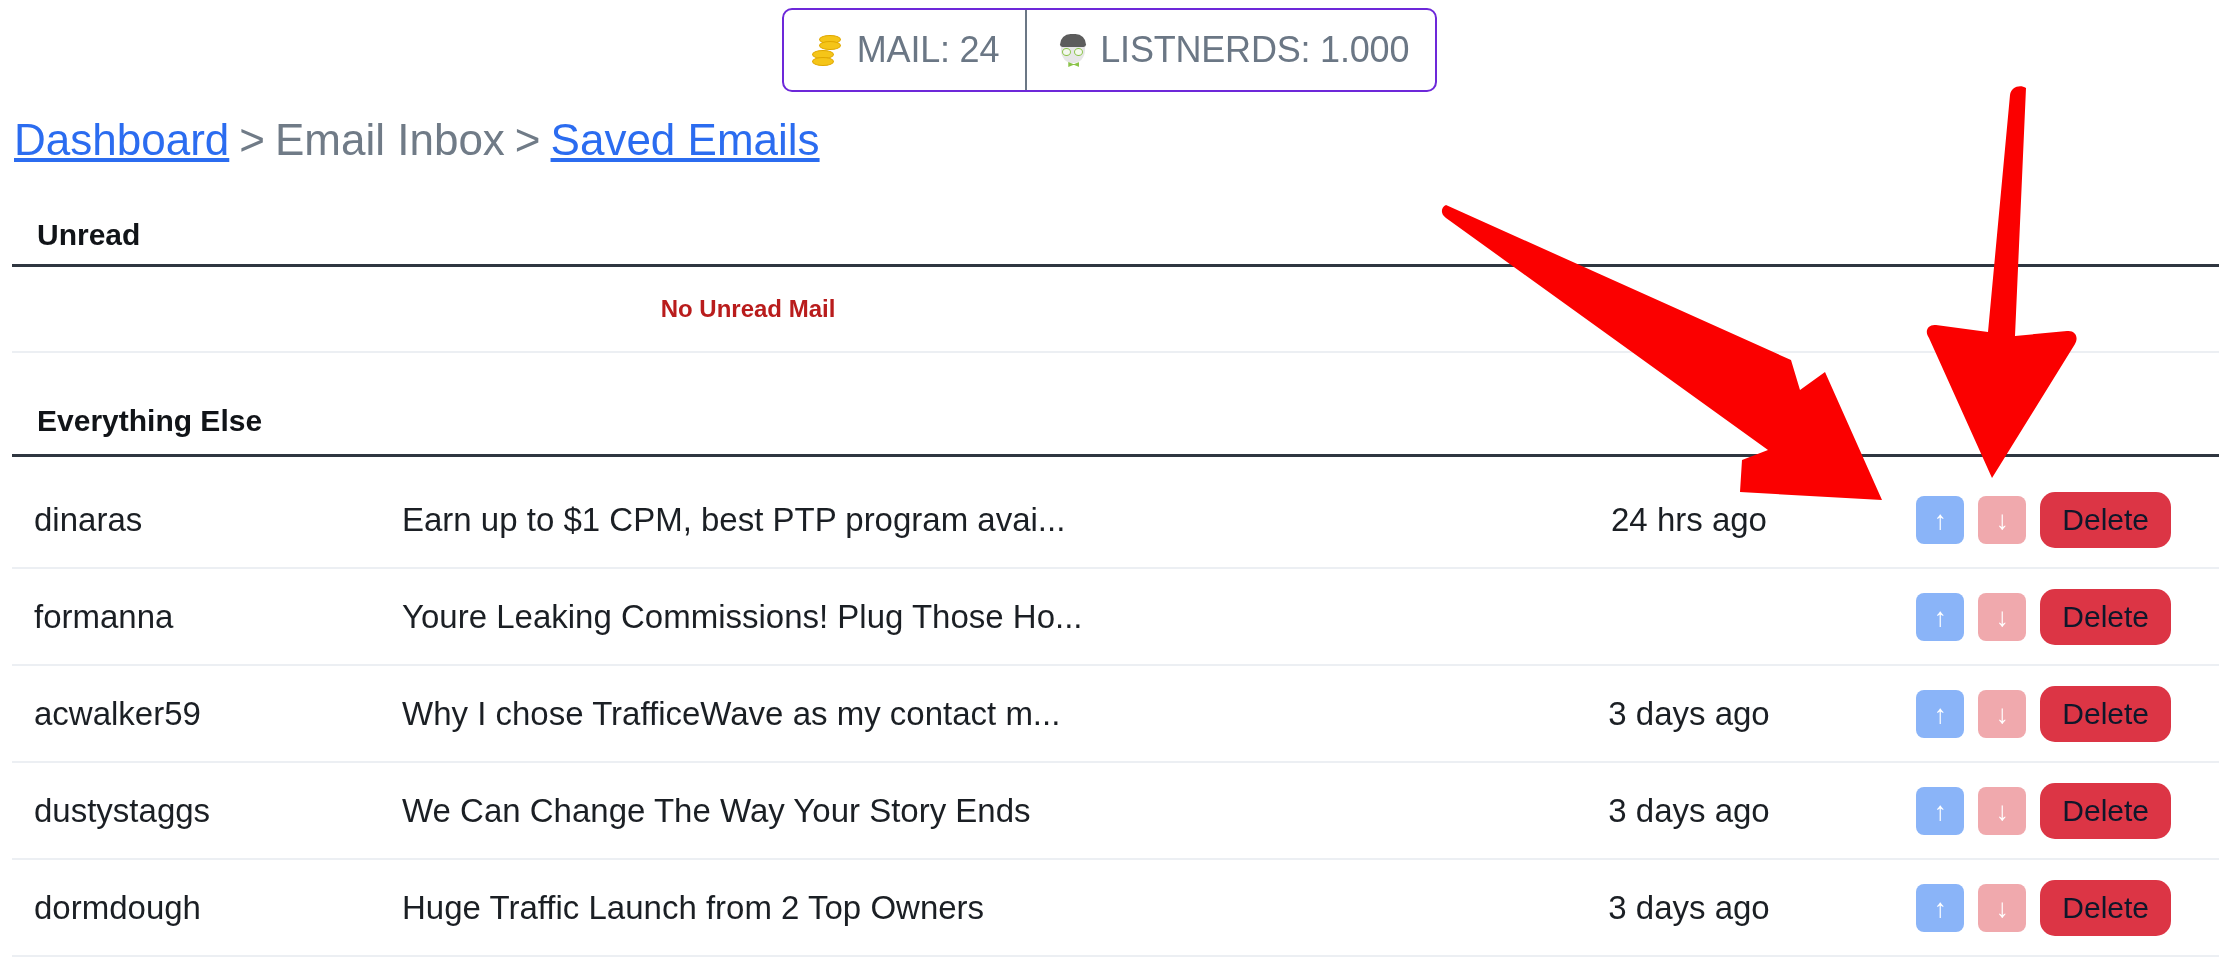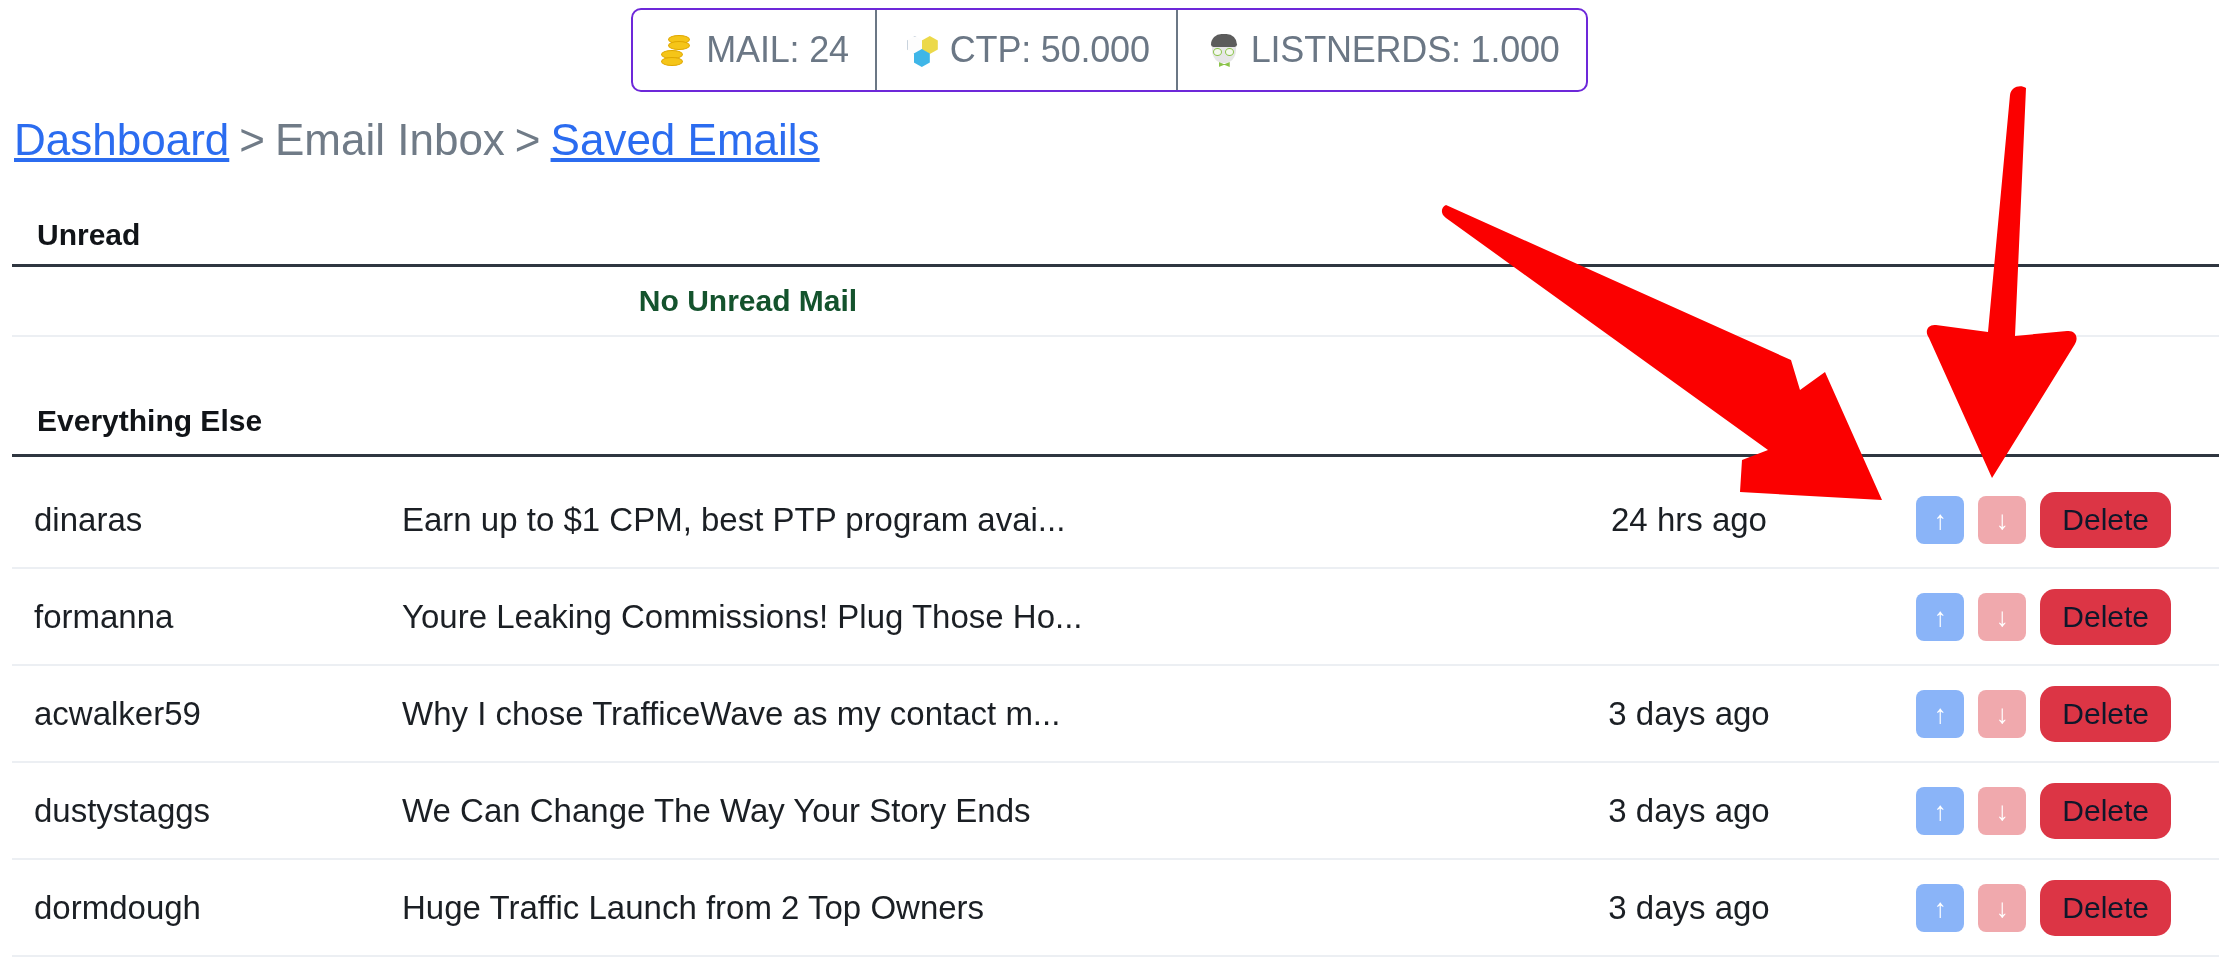--- a/index.html
+++ b/index.html
@@ -78,22 +78,22 @@
   .section-title {
     font-size: 30px; font-weight: bold; color:#111418;
     padding-left: 25px;
   }
   .rule-heavy { border-bottom: 3px solid #2f3640; }
   .rule-light { border-bottom: 2px solid #eceff3; }
 
   .unread-block { position:absolute; top:205px; left:12px; width:2207px; }
   .unread-head { height: 62px; display:flex; align-items:center; }
   .no-unread {
-    height: 70px; display:flex; align-items:center; justify-content:center;
-    font-size: 30px; font-weight: bold; color:#14532d;
+    height: 86px; display:flex; align-items:center; justify-content:center;
+    font-size: 24px; font-weight: bold; color:#b91c1c;
     padding-right: 735px;
   }
 
   .else-block { position:absolute; top:375px; left:12px; width:2207px; }
   .else-head { height: 82px; display:flex; align-items:flex-end; padding-bottom:16px; }
 
   .rows { position:absolute; top:472px; left:12px; width:2207px; }
   .row {
     height: 97px;
     display:flex; align-items:center;
@@ -133,28 +133,20 @@
       <div class="stat">
         <span class="stat-ico ico-coins">
           <i class="c4"></i>
             <i class="c3"></i>
             <i class="c1"></i>
             <i class="c2"></i>
         </span>
         <span>MAIL: 24</span>
       </div>
 
-      <div class="stat">
-        <span class="stat-ico ico-ctp">
-          <i class="h1"></i>
-            <i class="h2"></i>
-            <i class="h3"></i>
-        </span>
-        <span>CTP: 50.000</span>
-      </div>
 
       <div class="stat">
         <span class="stat-ico ico-nerd">
           <span class="head"></span>
             <span class="hair"></span>
           <span class="gl l"></span>
             <span class="gl r"></span>
             <span class="bow"></span>
         </span>
         <span>LISTNERDS: 1.000</span>

